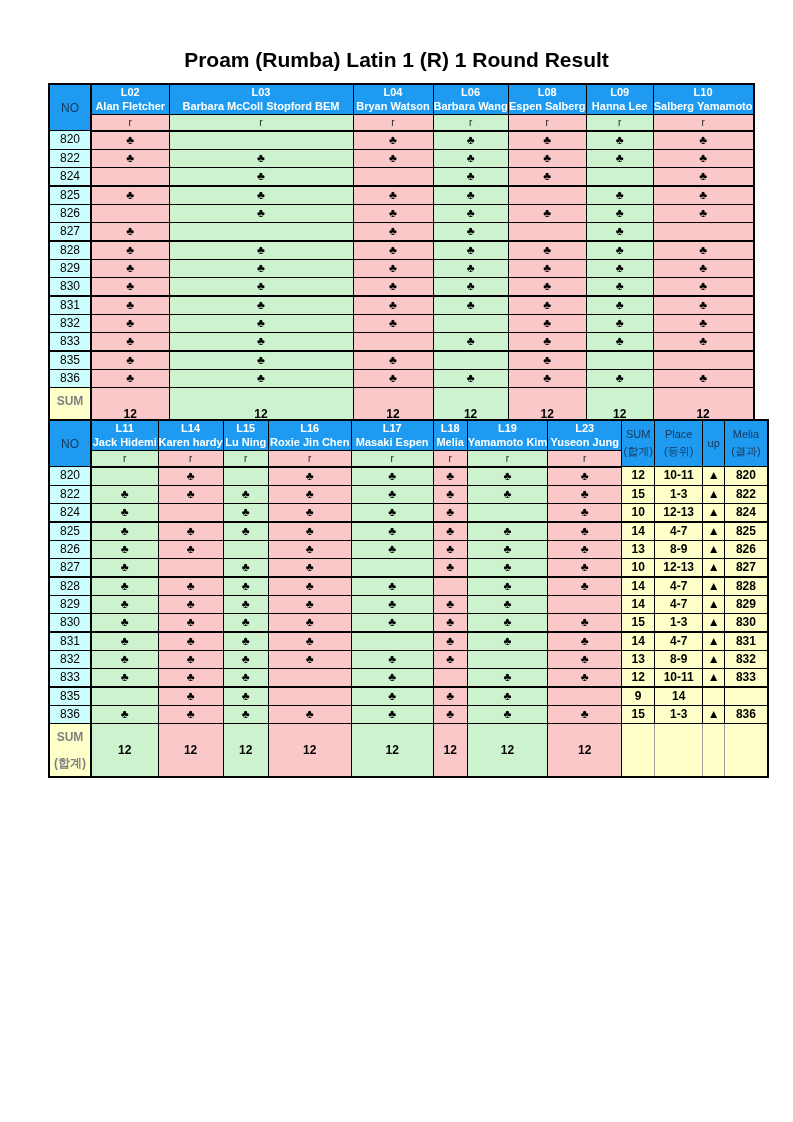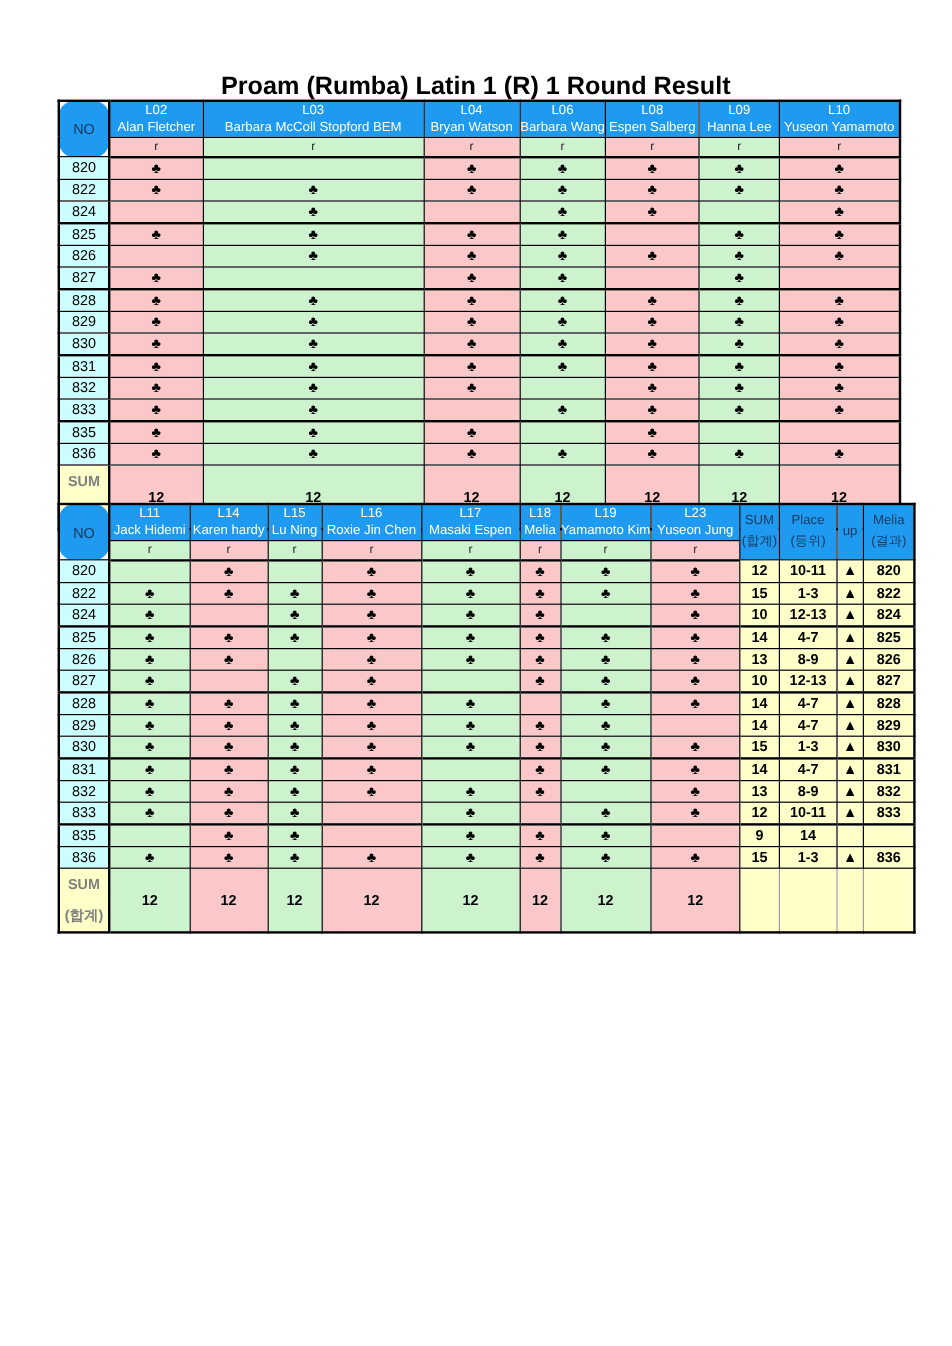--- a/index.html
+++ b/index.html
@@ -6,38 +6,37 @@
     --blue:#1E9BF0; --navy:#17375E; --pink:#FAC8C8; --green:#CDF3CE;
     --cyan:#CCFEFF; --yellow:#FFFFC9; --border:#000000; --gray:#808080;
   }
   *{box-sizing:border-box;}
   html,body{margin:0;padding:0;}
   body{
     width:793px;height:1122px;background:#ffffff;position:relative;
     font-family:"Liberation Sans", sans-serif; overflow:hidden;
   }
   .title{
-    position:absolute; top:60px; left:0; width:100%; text-align:center;
+    position:absolute; top:48px; left:0; width:100%; text-align:center;
     font-size:21px; font-weight:bold; color:#000;
   }
   .twrap{position:absolute; left:48px;}
   #t1-container{top:83px;}
   #t2-container{top:419px;}
   table{border-collapse:collapse; table-layout:fixed; border:2px solid var(--border);}
   th,td{
     border:1px solid var(--border); padding:0; text-align:center;
     vertical-align:middle; overflow:hidden; white-space:nowrap;
   }
   th.nohead{
     background:var(--blue); color:var(--navy); font-weight:normal; font-size:12px;
     border-right-width:2px;
-    border-radius:13px;
   }
   th.judge{
-    background:var(--blue); color:#fff; font-weight:normal; font-size:11px;
+    background:var(--blue); color:#fff; font-weight:bold; font-size:11px;
     height:24px; line-height:1.3;
   }
   th.extrahead{
     background:var(--blue); color:var(--navy); font-weight:normal; font-size:11px;
     line-height:1.25;
   }
   .xh2{margin-top:3px;}
   tr.rrow td{height:15px; font-size:10px; color:#222; border-bottom-width:2px; line-height:15px;}
   tbody td{height:17px; font-size:12px; line-height:17px; color:#000;}
   td.no{background:var(--cyan); border-right-width:2px;}
@@ -92,21 +91,21 @@
           <th class="judge">
             <div class="code">L08</div>
             <div class="jname">Espen Salberg</div>
           </th>
           <th class="judge">
             <div class="code">L09</div>
             <div class="jname">Hanna Lee</div>
           </th>
           <th class="judge">
             <div class="code">L10</div>
-            <div class="jname">Yuseon Yamamoto</div>
+            <div class="jname">Salberg Yamamoto</div>
           </th>
         </tr>
         <tr class="rrow">
           <td class="pink">r</td>
           <td class="green">r</td>
           <td class="pink">r</td>
           <td class="green">r</td>
           <td class="pink">r</td>
           <td class="green">r</td>
           <td class="pink">r</td>

